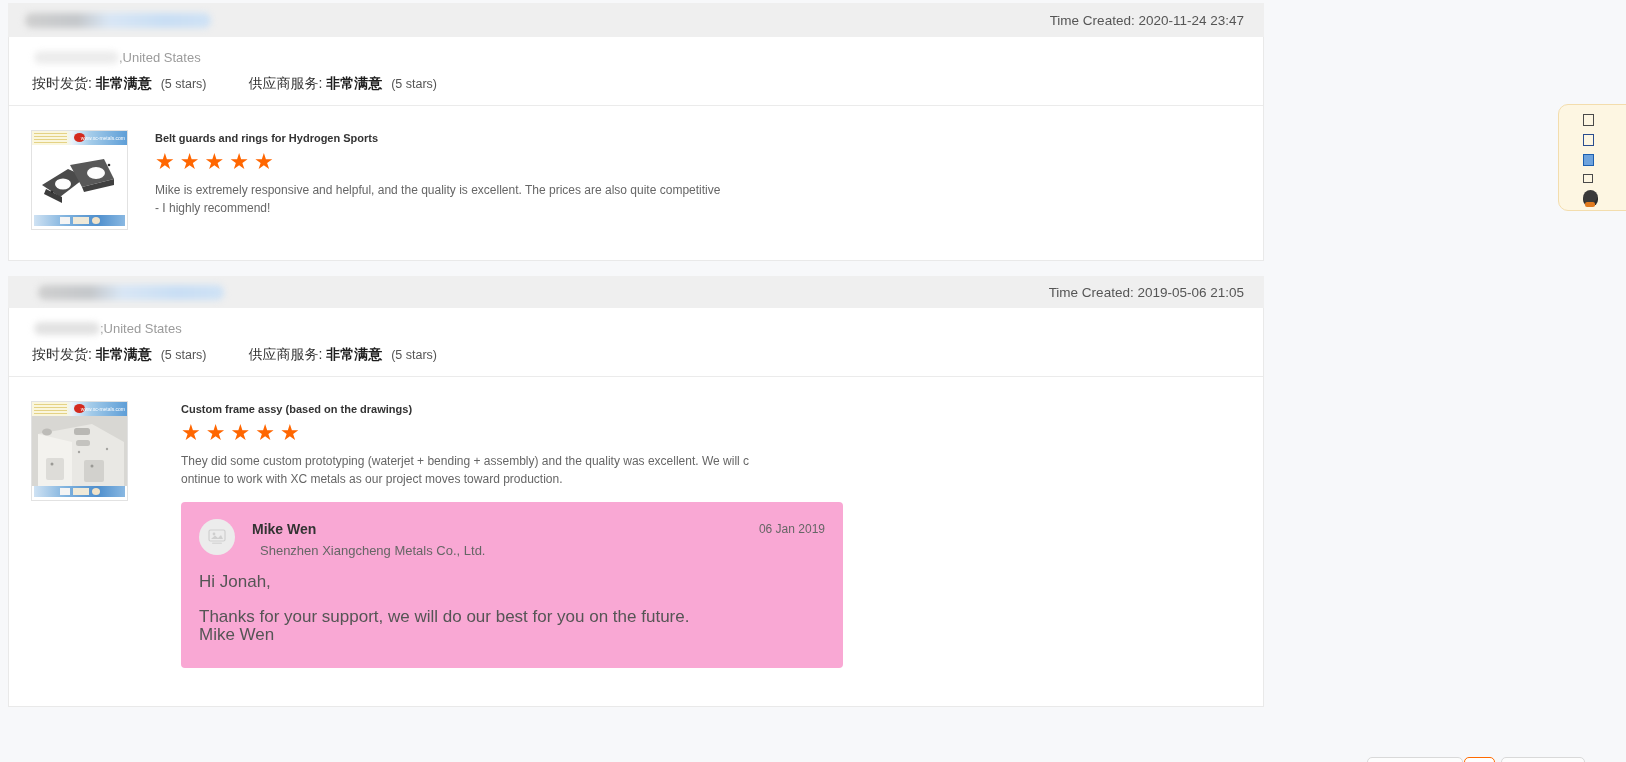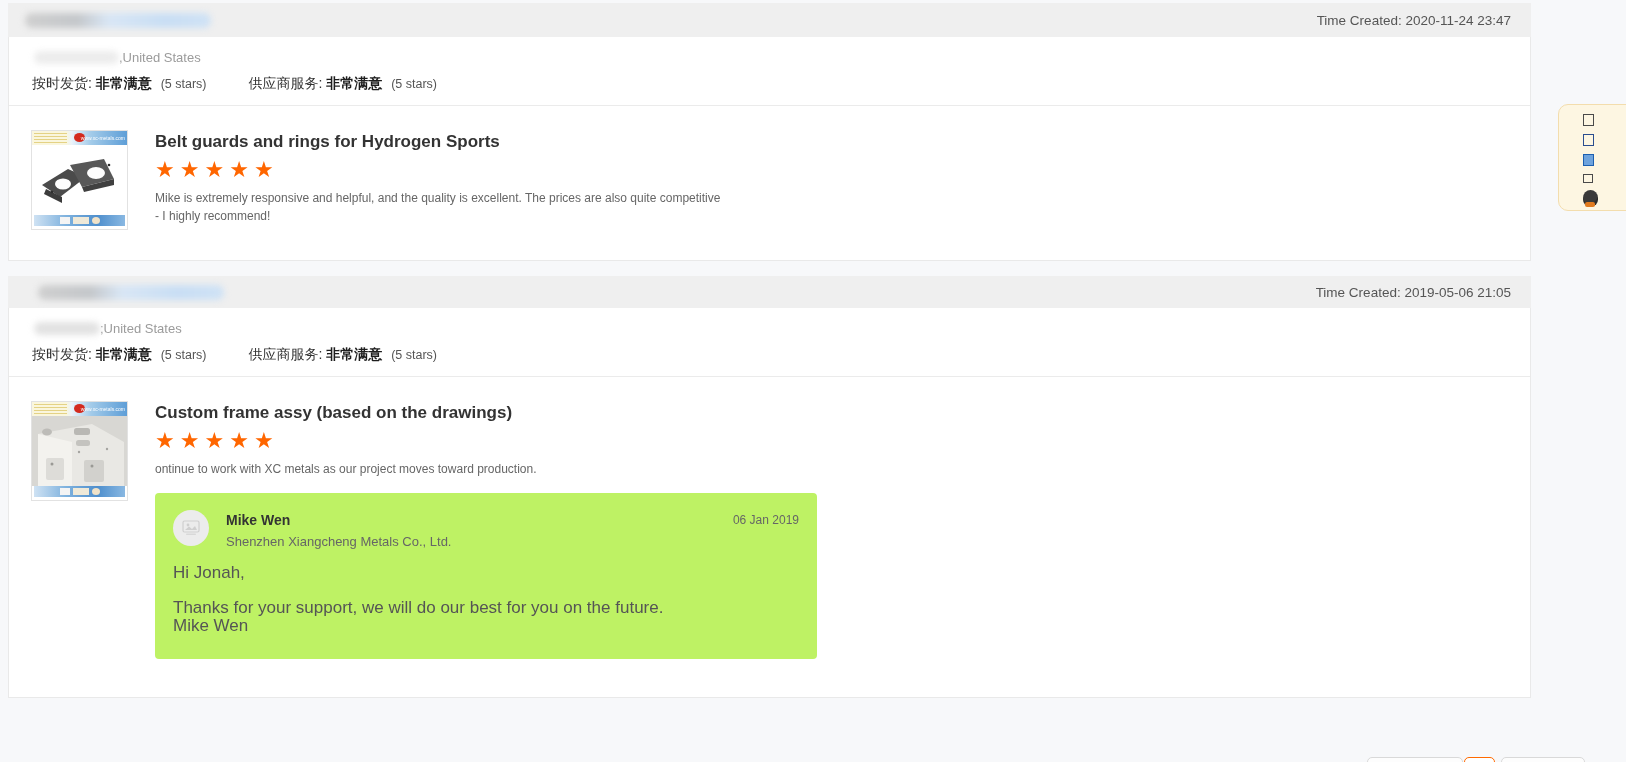--- a/index.html
+++ b/index.html
@@ -4,21 +4,21 @@
 <style>
   * { margin:0; padding:0; box-sizing:border-box; }
   html,body { width:1626px; height:762px; overflow:hidden; }
   body {
     background:#f7f8fa;
     font-family:"Liberation Sans","DejaVu Sans",sans-serif;
     color:#333;
     position:relative;
   }
   .card {
-    position:absolute; left:8px; width:1523px;
+    position:absolute; left:8px; width:1256px;
     background:#fff;
     border:1px solid #e9e9e9; border-top:none;
   }
   .card-header {
     height:34px; background:#efefef; margin:-1px -1px 0 -1px;
     display:flex; align-items:center; justify-content:space-between;
     padding:0 20px 0 17px;
   }
   .blur-chip { filter:blur(3px); border-radius:7px; }
   .header-blur {
@@ -57,35 +57,35 @@
   .thumb-url {
     position:absolute; top:4px; right:2px; font-size:5px; color:#fff; letter-spacing:0;
   }
   .thumb-bottom {
     position:absolute; bottom:3px; left:2px; right:2px; height:11px;
     background:linear-gradient(90deg,#cfe2f3 0%,#7fb2de 35%,#4f8fcd 70%,#89b8e2 100%);
   }
   .thumb-bottom .logo-block { position:absolute; top:2px; height:7px; background:#f4f4f4; }
   .thumb-mid { position:absolute; top:14px; left:0; right:0; bottom:14px; }
   .review-main { margin-left:27px; width:660px; }
-  .product-title { font-size:17px; font-weight:bold; color:#333; padding-top:2px; }
+  .product-title { font-size:11px; font-weight:bold; color:#333; padding-top:2px; }
   .stars { margin-top:7px; color:#ff6600; font-size:22px; letter-spacing:5px; line-height:22px; }
   .review-text { margin-top:9px; font-size:12px; color:#666; line-height:17.5px; }
   .reply-box {
     margin:14px 0 0 0; width:662px;
-    background:#bef264; border-radius:4px; padding:17px 18px 24px 18px;
+    background:#f9a8d4; border-radius:4px; padding:17px 18px 24px 18px;
   }
   .reply-head { display:flex; }
   .reply-avatar {
     width:36px; height:36px; border-radius:50%; background:#ececec;
     display:flex; align-items:center; justify-content:center; flex:0 0 36px;
   }
   .reply-who { margin-left:17px; flex:1; }
   .reply-name { font-size:14px; font-weight:bold; color:#333; padding-top:2px; }
-  .reply-company { font-size:13px; color:#666; margin-top:6px; }
+  .reply-company { font-size:13px; color:#666; margin-top:6px;margin-left:8px; }
   .reply-date { font-size:12px; color:#666; padding-top:3px; }
   .reply-body { margin-top:15px; font-size:17px; color:#555; }
   .reply-line-gap { margin-top:17px; }
   .reply-line { line-height:18px; }
   .side-widget {
     position:absolute; left:1558px; top:104px; width:90px; height:107px;
     background:#fdf6e2; border:1px solid #f3ddad; border-radius:10px 0 0 10px;
     padding:8px 0 0 24px; cursor:pointer;
   }
   .widget-glyph { display:block; width:11px; height:13px; margin-bottom:7px; position:relative; }
@@ -184,21 +184,21 @@
         <span class="r-value">非常满意</span>
         <span class="r-note">(5 stars)</span>
       </span>
       <span class="rating-group">
         <span class="r-label">供应商服务: </span>
         <span class="r-value">非常满意</span>
         <span class="r-note">(5 stars)</span>
       </span>
     </div>
     <div class="body-divider"></div>
-    <div class="review-content" style="padding-bottom:38px;">
+    <div class="review-content" style="padding-bottom:38px;gap:26px;">
       <div class="thumb">
         <div class="thumb-top"></div>
         <div class="thumb-lines"></div>
         <div class="thumb-logo"></div>
         <div class="thumb-url">www.xc-metals.com</div>
         <div class="thumb-mid">
           <svg width="95" height="70" viewBox="0 0 95 70" class="avatar-svg">
             <rect x="0" y="0" width="95" height="70" fill="#d8d7d3"></rect>
             <polygon points="6,18 60,8 92,26 92,70 6,70" fill="#e9e8e4"></polygon>
             <polygon points="6,18 6,70 40,70 40,26" fill="#f3f2ee"></polygon>
@@ -216,20 +216,21 @@
         <div class="thumb-bottom">
           <span class="logo-block" style="left:26px;width:10px;"></span>
           <span class="logo-block" style="left:39px;width:16px;background:#efe9d8;"></span>
           <span class="logo-block" style="left:58px;width:8px;border-radius:50%;background:#f0e2c8;"></span>
         </div>
       </div>
       <div class="review-main">
         <div class="product-title">Custom frame assy (based on the drawings)</div>
         <div class="stars">★★★★★</div>
         <div class="review-text">
+          <div>They did some custom prototyping (waterjet + bending + assembly) and the quality was excellent. We will c</div>
           <div>ontinue to work with XC metals as our project moves toward production.</div>
         </div>
         <div class="reply-box">
           <div class="reply-head">
             <div class="reply-avatar">
               <svg width="18" height="16" viewBox="0 0 18 16" class="avatar-svg">
                 <rect x="1" y="1" width="16" height="11" rx="1.5" fill="none" stroke="#cfcfcf" stroke-width="1.2"></rect>
                 <circle cx="6" cy="5" r="1.4" fill="#cfcfcf"></circle>
                 <polygon points="3,10 7,6.5 10,9 13,6 15,10" fill="#cfcfcf"></polygon>
                 <rect x="4" y="13.5" width="10" height="1.4" rx="0.7" fill="#d8d8d8"></rect>

